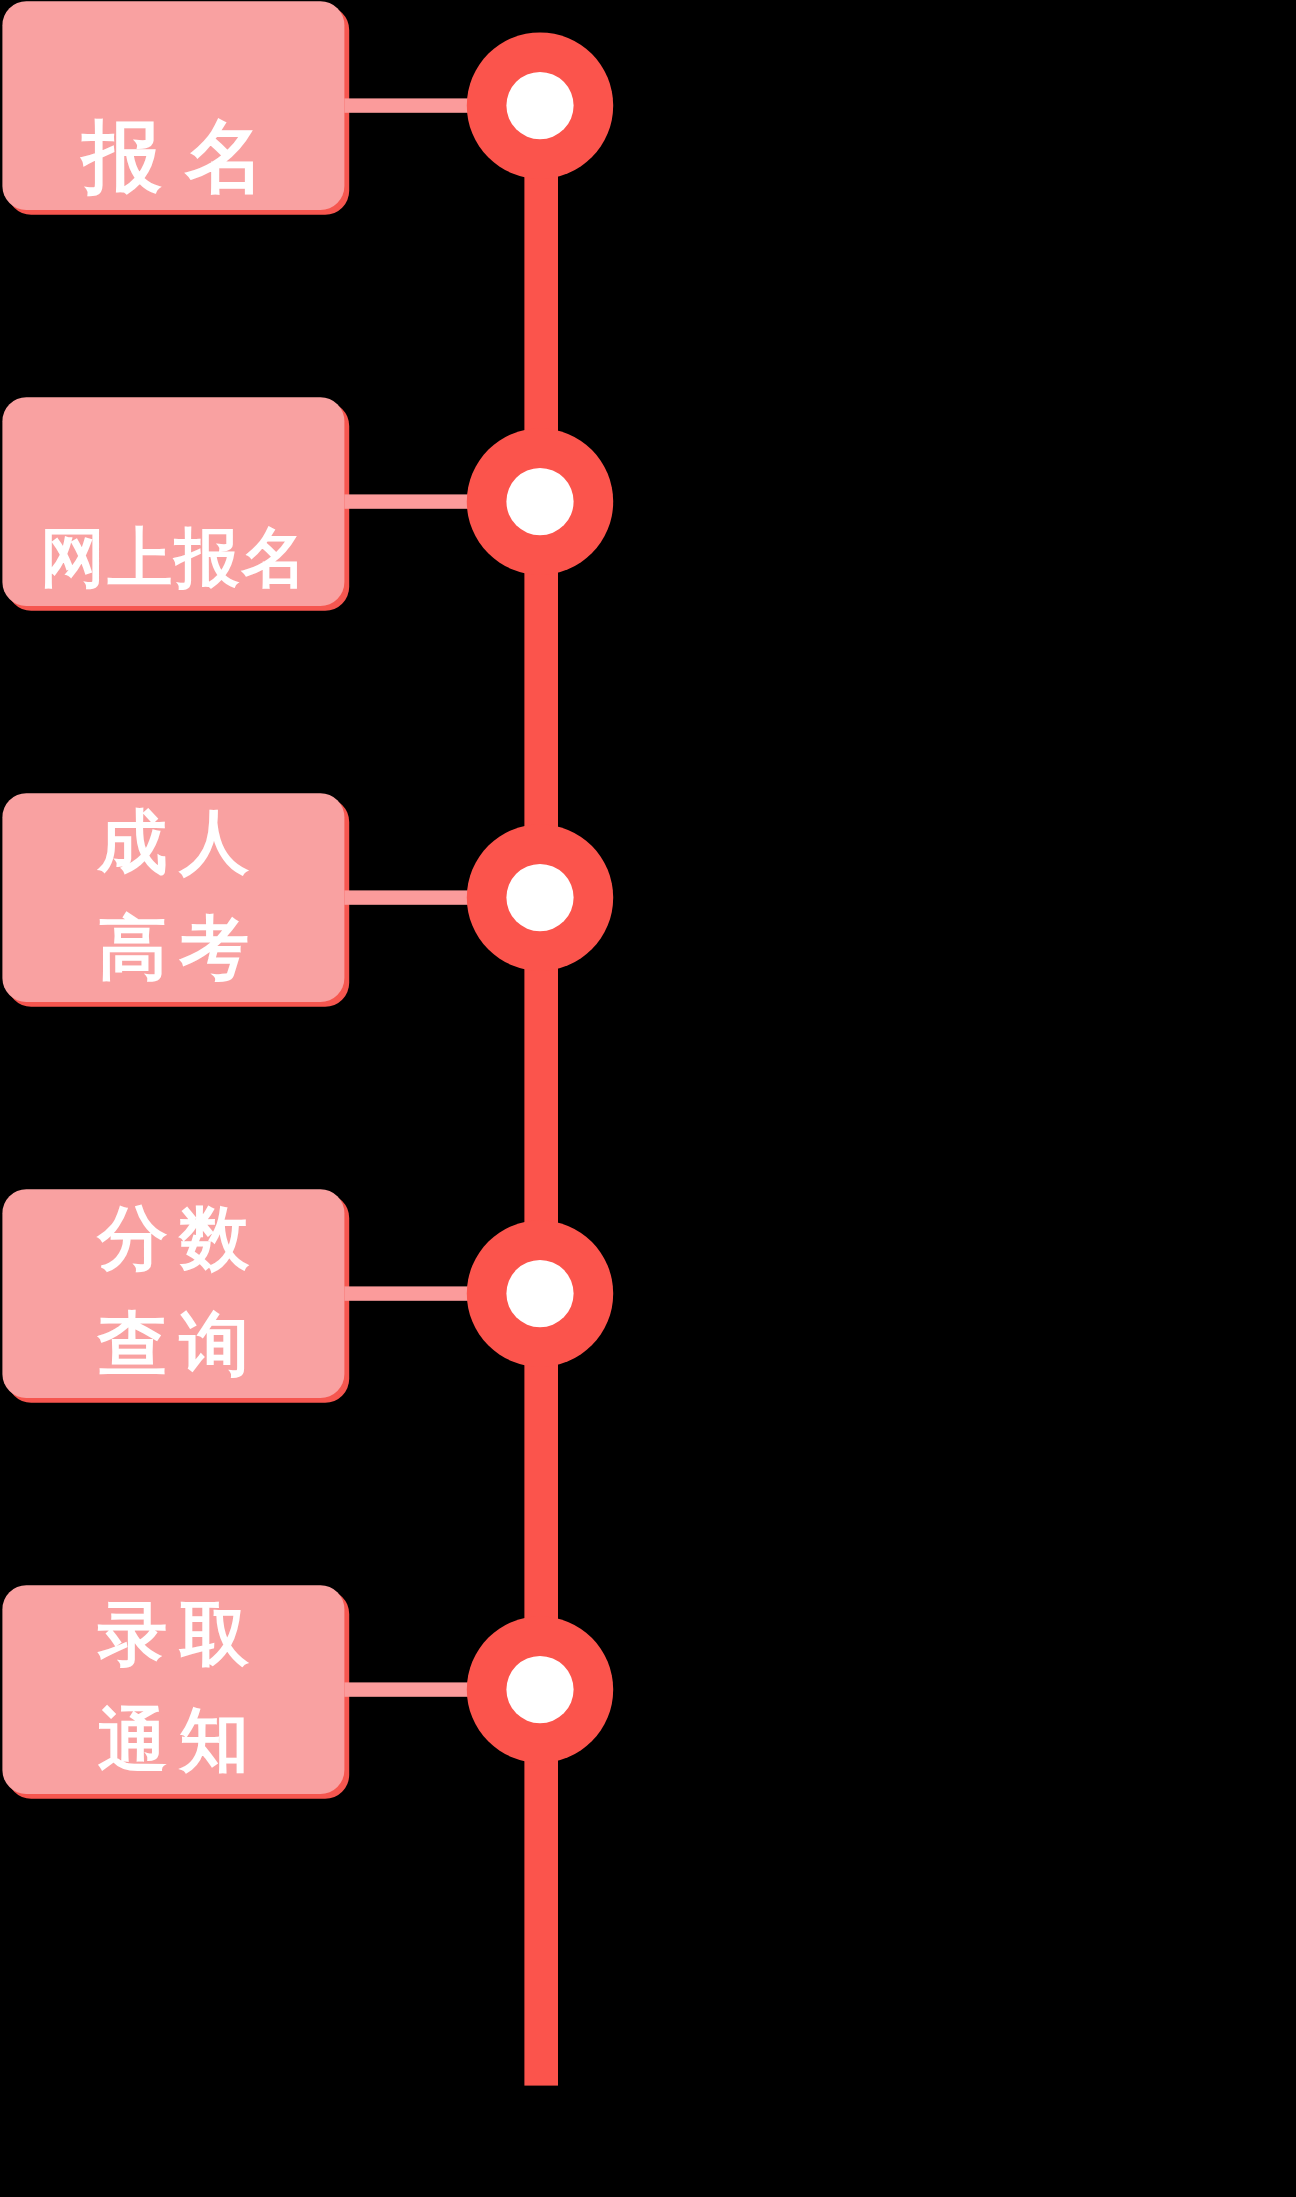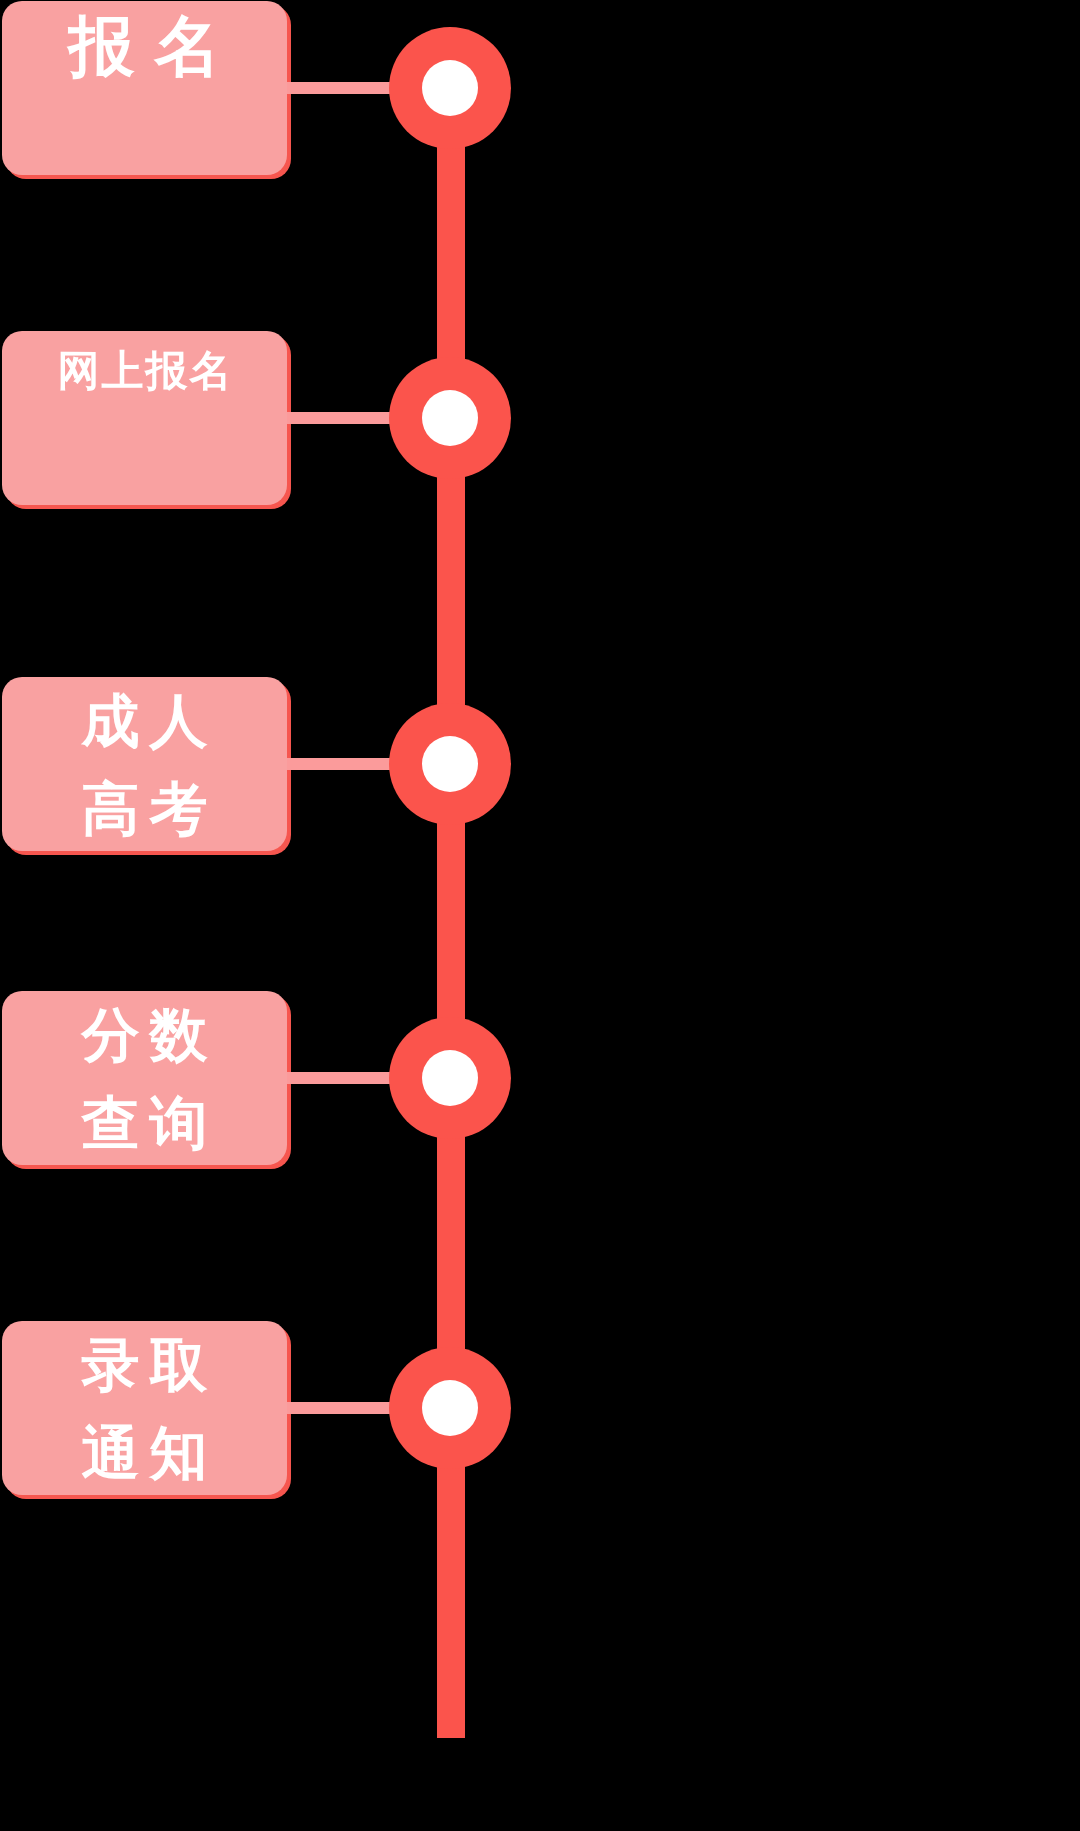--- a/index.html
+++ b/index.html
@@ -37,21 +37,21 @@
   }
   .box {
     position: absolute;
     left: 2px; top: 1px;
     width: 285px; height: 174px;
     background: var(--box-fill);
     border-radius: 20px;
     box-shadow: 4px 4px 0 var(--box-shadow);
     display: flex;
     flex-direction: column;
-    justify-content: flex-start;
+    justify-content: flex-end;
     align-items: center;
     text-align: center;
     color: var(--text);
     font-weight: 700;
   }
   .connector {
     position: absolute;
     left: 287px; top: 82px;
     width: 103px; height: 12px;
     background: var(--connector-pink);
@@ -66,21 +66,21 @@
     display: flex;
     align-items: center;
     justify-content: center;
   }
   .node-inner {
     width: 56px; height: 56px;
     border-radius: 50%;
     background: var(--node-center);
   }
   .single .line { font-size: 66px; line-height: 90px; letter-spacing: 20px; padding-left: 20px; }
-  .quad   .line { font-size: 42px; line-height: 80px; letter-spacing: 2px;  padding-left: 2px; }
+  .quad   .line { font-size: 54px; line-height: 80px; letter-spacing: 2px;  padding-left: 2px; }
   .pair   .line { font-size: 58px; line-height: 88px; letter-spacing: 10px; padding-left: 10px; }
 </style>
 </head>
 <body>
 
 <div class="canvas">
 
   <div class="vline"></div>
 
   <div class="row" style="top:0px">
@@ -96,21 +96,21 @@
   <div class="row" style="top:330px">
     <div class="box quad">
       <div class="line">网上报名</div>
     </div>
     <div class="connector"></div>
     <div class="node">
       <div class="node-inner"></div>
     </div>
   </div>
 
-  <div class="row" style="top:676px">
+  <div class="row" style="top:660px">
     <div class="box pair">
       <div class="line">成人</div>
       <div class="line">高考</div>
     </div>
     <div class="connector"></div>
     <div class="node">
       <div class="node-inner"></div>
     </div>
   </div>
 

